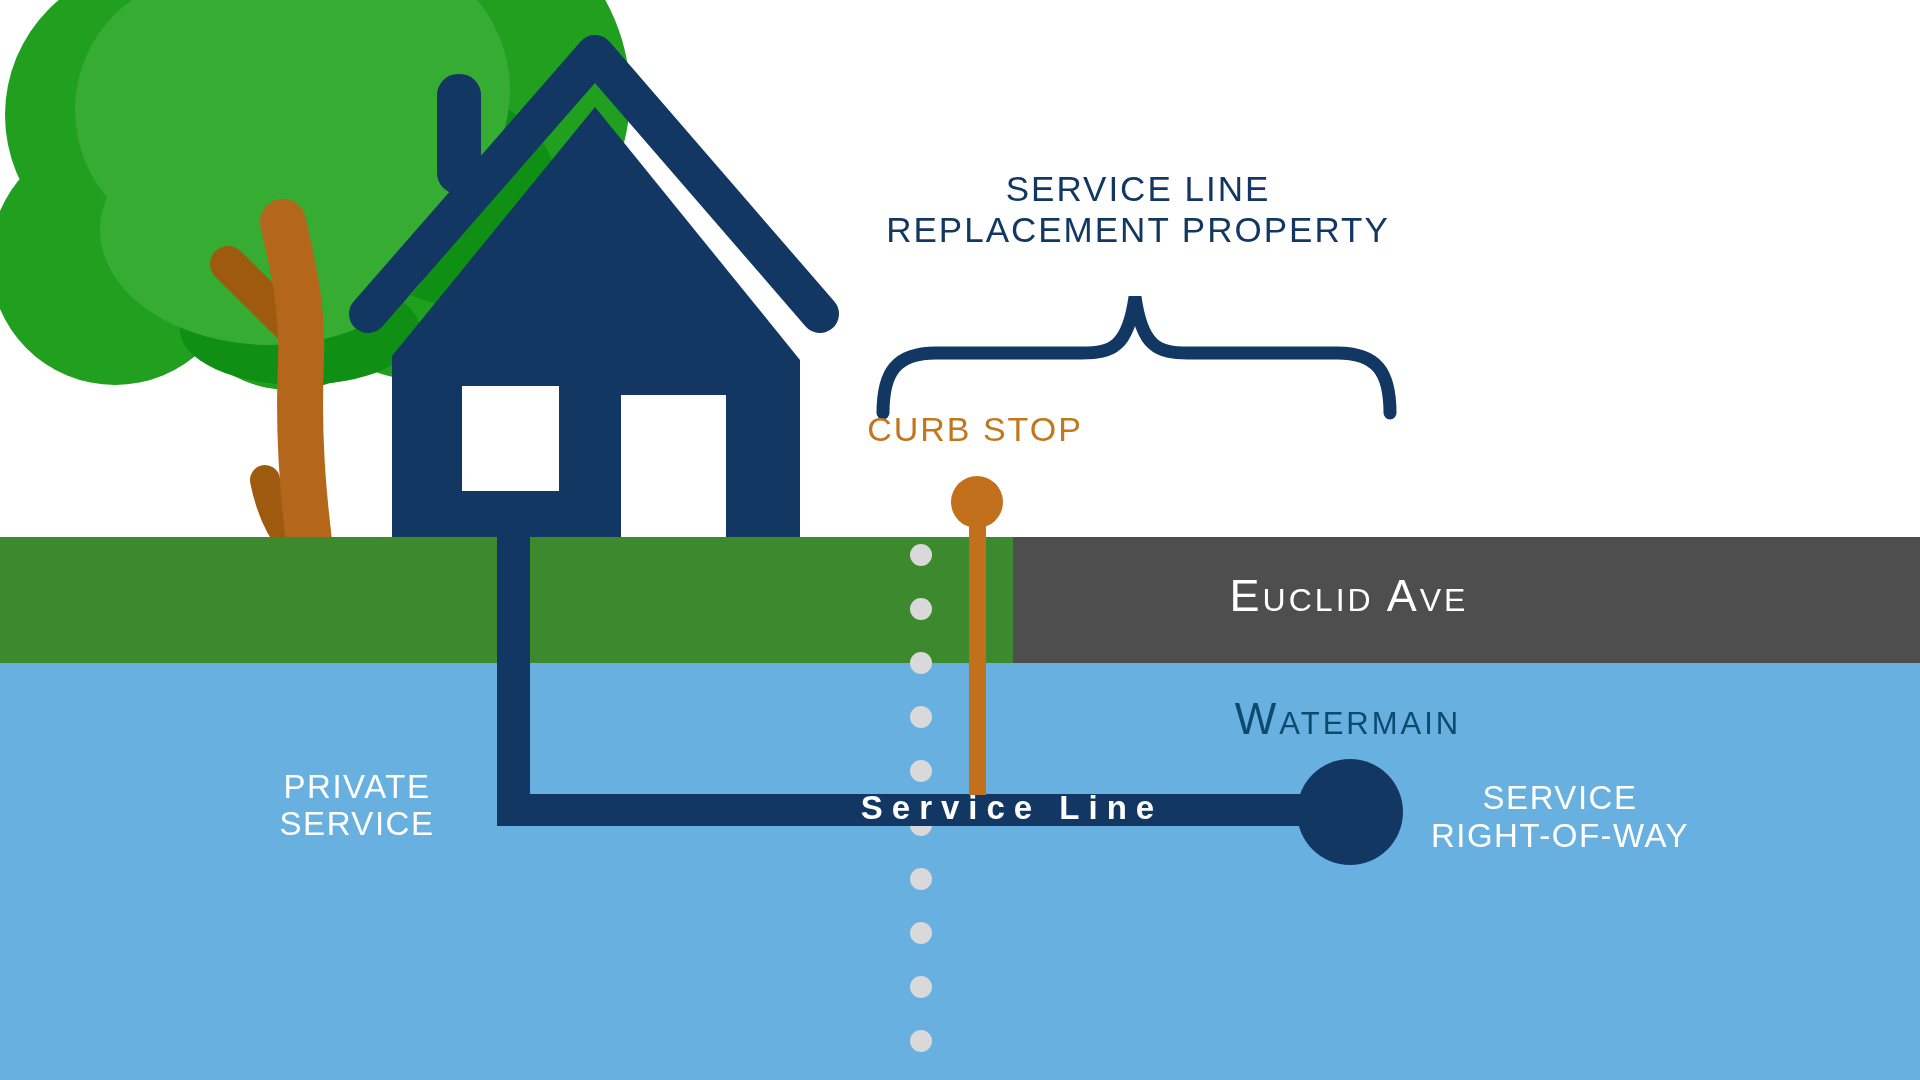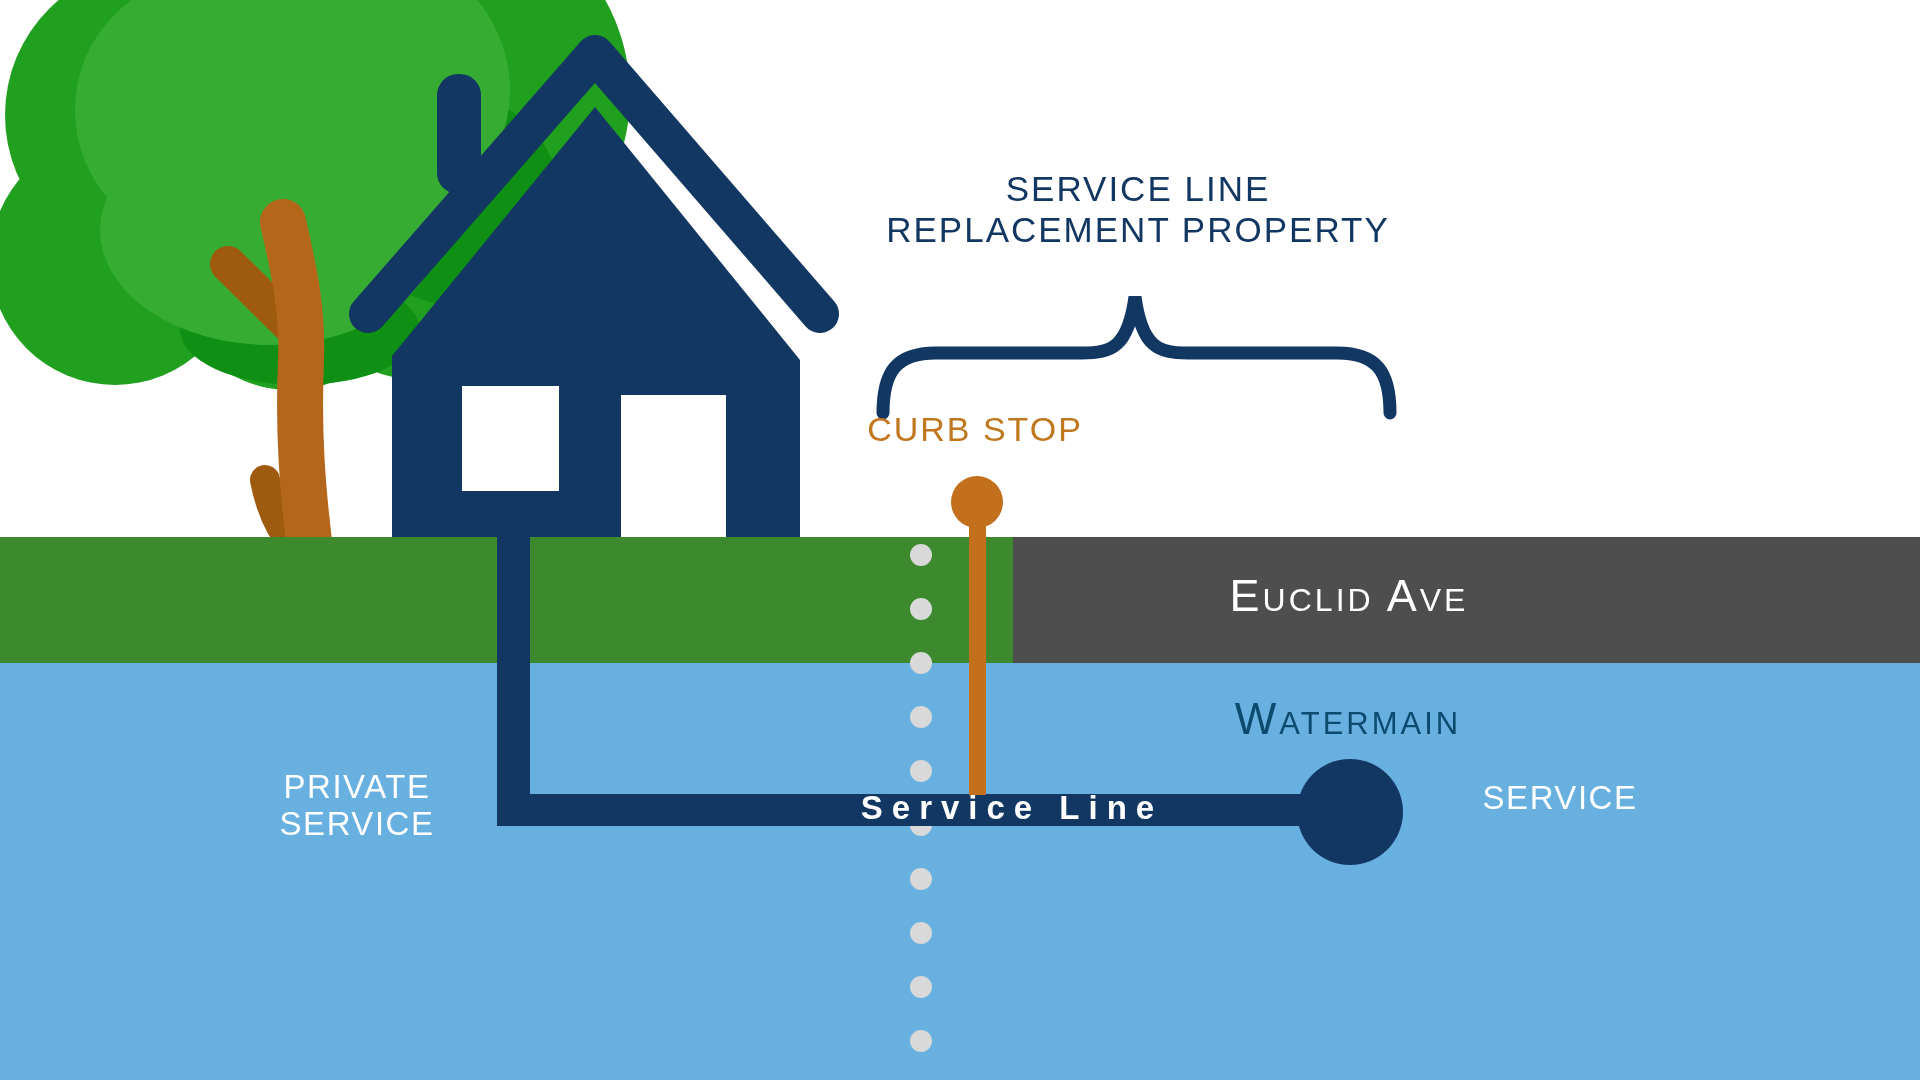--- a/index.html
+++ b/index.html
@@ -109,15 +109,16 @@
 
   <div class="label serviceline-label">Service Line</div>
 
   <div class="label private-label">
     <div>PRIVATE</div>
     <div>SERVICE</div>
   </div>
 
   <div class="label public-label">
     <div>SERVICE</div>
+    <div>RIGHT-OF-WAY</div>
   </div>
 
 </div>
 
 </body></html>

